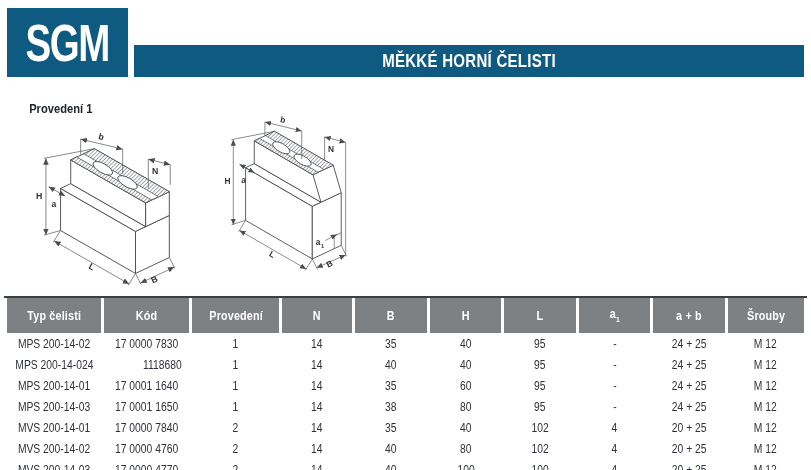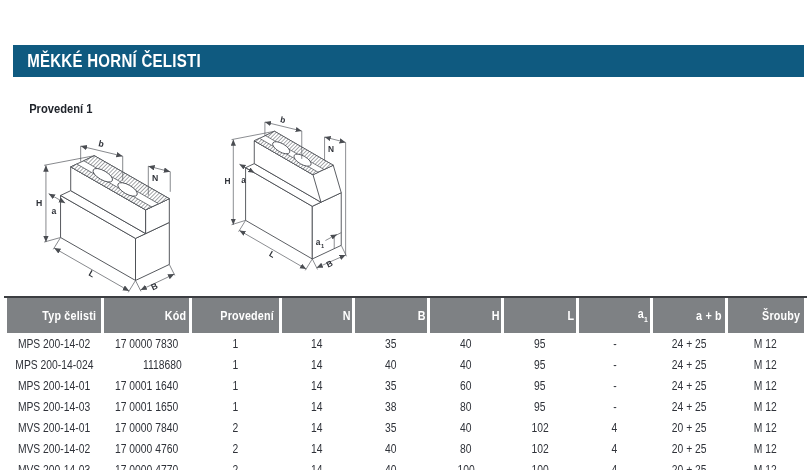--- a/index.html
+++ b/index.html
@@ -7,56 +7,59 @@
        font-family:"Liberation Sans","DejaVu Sans",sans-serif;}
   .page{position:relative;width:811px;height:470px;background:#fff;}
 
   
   .topbar{position:absolute;left:7px;right:7px;top:8px;height:69px;display:flex;}
   .logo-box{width:121px;background:var(--teal,#0f5a80);display:flex;align-items:center;justify-content:center;}
   .logo-text{color:#fff;font-size:52px;font-weight:700;letter-spacing:-2px;
              display:inline-block;transform:scaleX(0.74);}
   .bar-divider{width:6px;background:#fff;}
   .title-box{flex:1;background:var(--teal,#0f5a80);display:flex;flex-direction:row;
-             align-items:center;justify-content:space-between;margin-top:37px;}
+             align-items:center;justify-content:center;margin-top:37px;}
   .title-line{color:#fff;font-size:17.5px;font-weight:700;line-height:1.5;letter-spacing:.3px;}
 
   .cond{display:inline-block;transform:scaleX(0.86);transform-origin:center;}
 
   
   .drawings{position:absolute;top:101px;left:24px;display:flex;}
   .drawing{width:190px;}
   .drawing.second{width:200px;}
-  .drawing-label{font-size:13px;font-weight:700;color:#20242b;margin:0 0 10px 0;}
+  .drawing-label{font-size:13px;font-weight:700;color:#20242b;margin:0 0 3px 0;}
   svg .edge{fill:#ffffff;stroke:#45484e;stroke-width:1;stroke-linejoin:round;}
   svg .rail{stroke:#45484e;stroke-width:0.8;}
   svg .hole{fill:#ffffff;stroke:#45484e;stroke-width:0.9;}
   svg .dim{stroke:#5a5d63;stroke-width:0.8;fill:none;}
   svg .dimtxt{font-family:"Liberation Sans","DejaVu Sans",sans-serif;font-size:9.5px;
               font-weight:700;fill:#2e3138;}
   svg .dimtxt.sub{font-size:6.5px;}
 
   
   .table-wrap{position:absolute;left:4px;right:4px;top:296px;}
   .table-topline{height:2px;background:var(--topline,#3c3e42);}
   table{width:100%;border-collapse:separate;border-spacing:3px 0;table-layout:fixed;}
   th{background:var(--thead-bg,#7e8184);color:#fff;height:33px;font-size:12.5px;
-     font-weight:700;text-align:right;vertical-align:middle;letter-spacing:.2px;}
+     font-weight:700;text-align:center;vertical-align:middle;letter-spacing:.2px;}
   th sub{font-size:8px;}
   td{height:19px;font-size:12px;color:var(--cell-text,#2f3239);text-align:center;
      vertical-align:middle;white-space:nowrap;}
   td.kod{text-align:right;padding-left:11px;}
   td.kod .cond{transform-origin:left center;}
 </style>
 </head>
 <body>
 
 <div class="page">
 
   <div class="topbar">
+    <div class="logo-box">
+      <span class="logo-text">SGM</span>
+    </div>
     <div class="bar-divider"></div>
     <div class="title-box">
       <div class="title-line"><span class="cond">MĚKKÉ HORNÍ ČELISTI</span></div>
     </div>
   </div>
 
   <div class="drawings">
 
     <div class="drawing">
       <div class="drawing-label"><span class="cond">Provedení 1</span></div>

